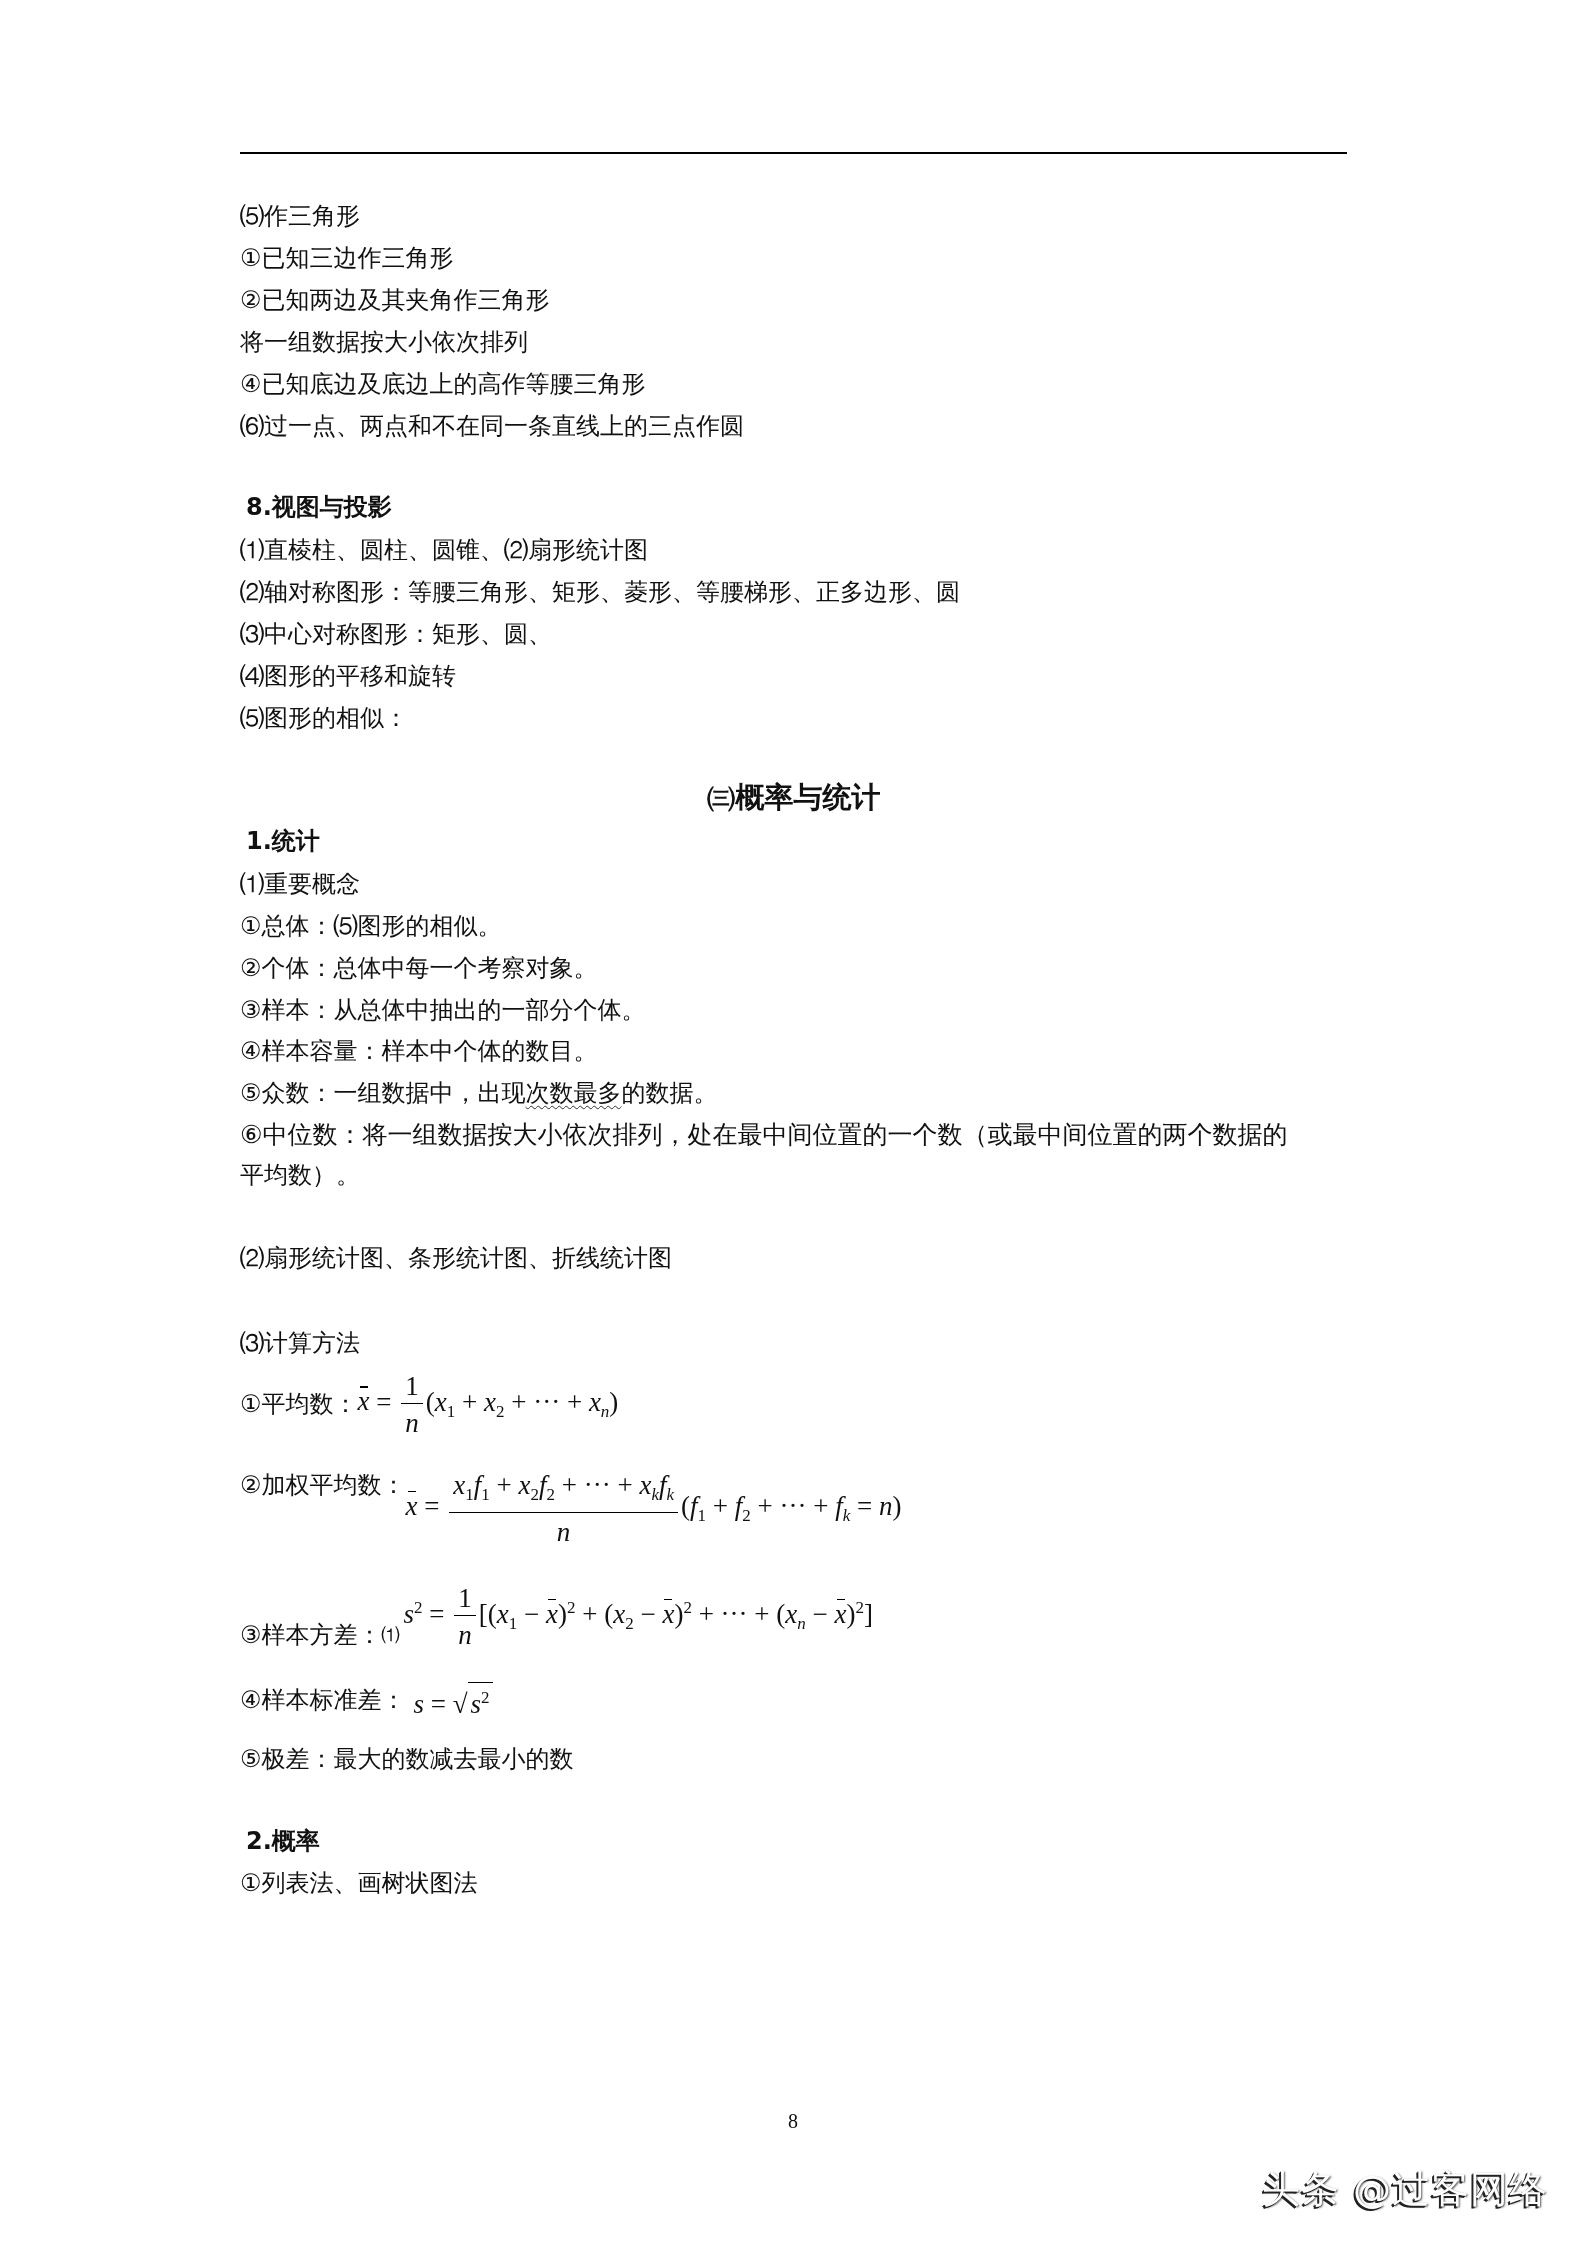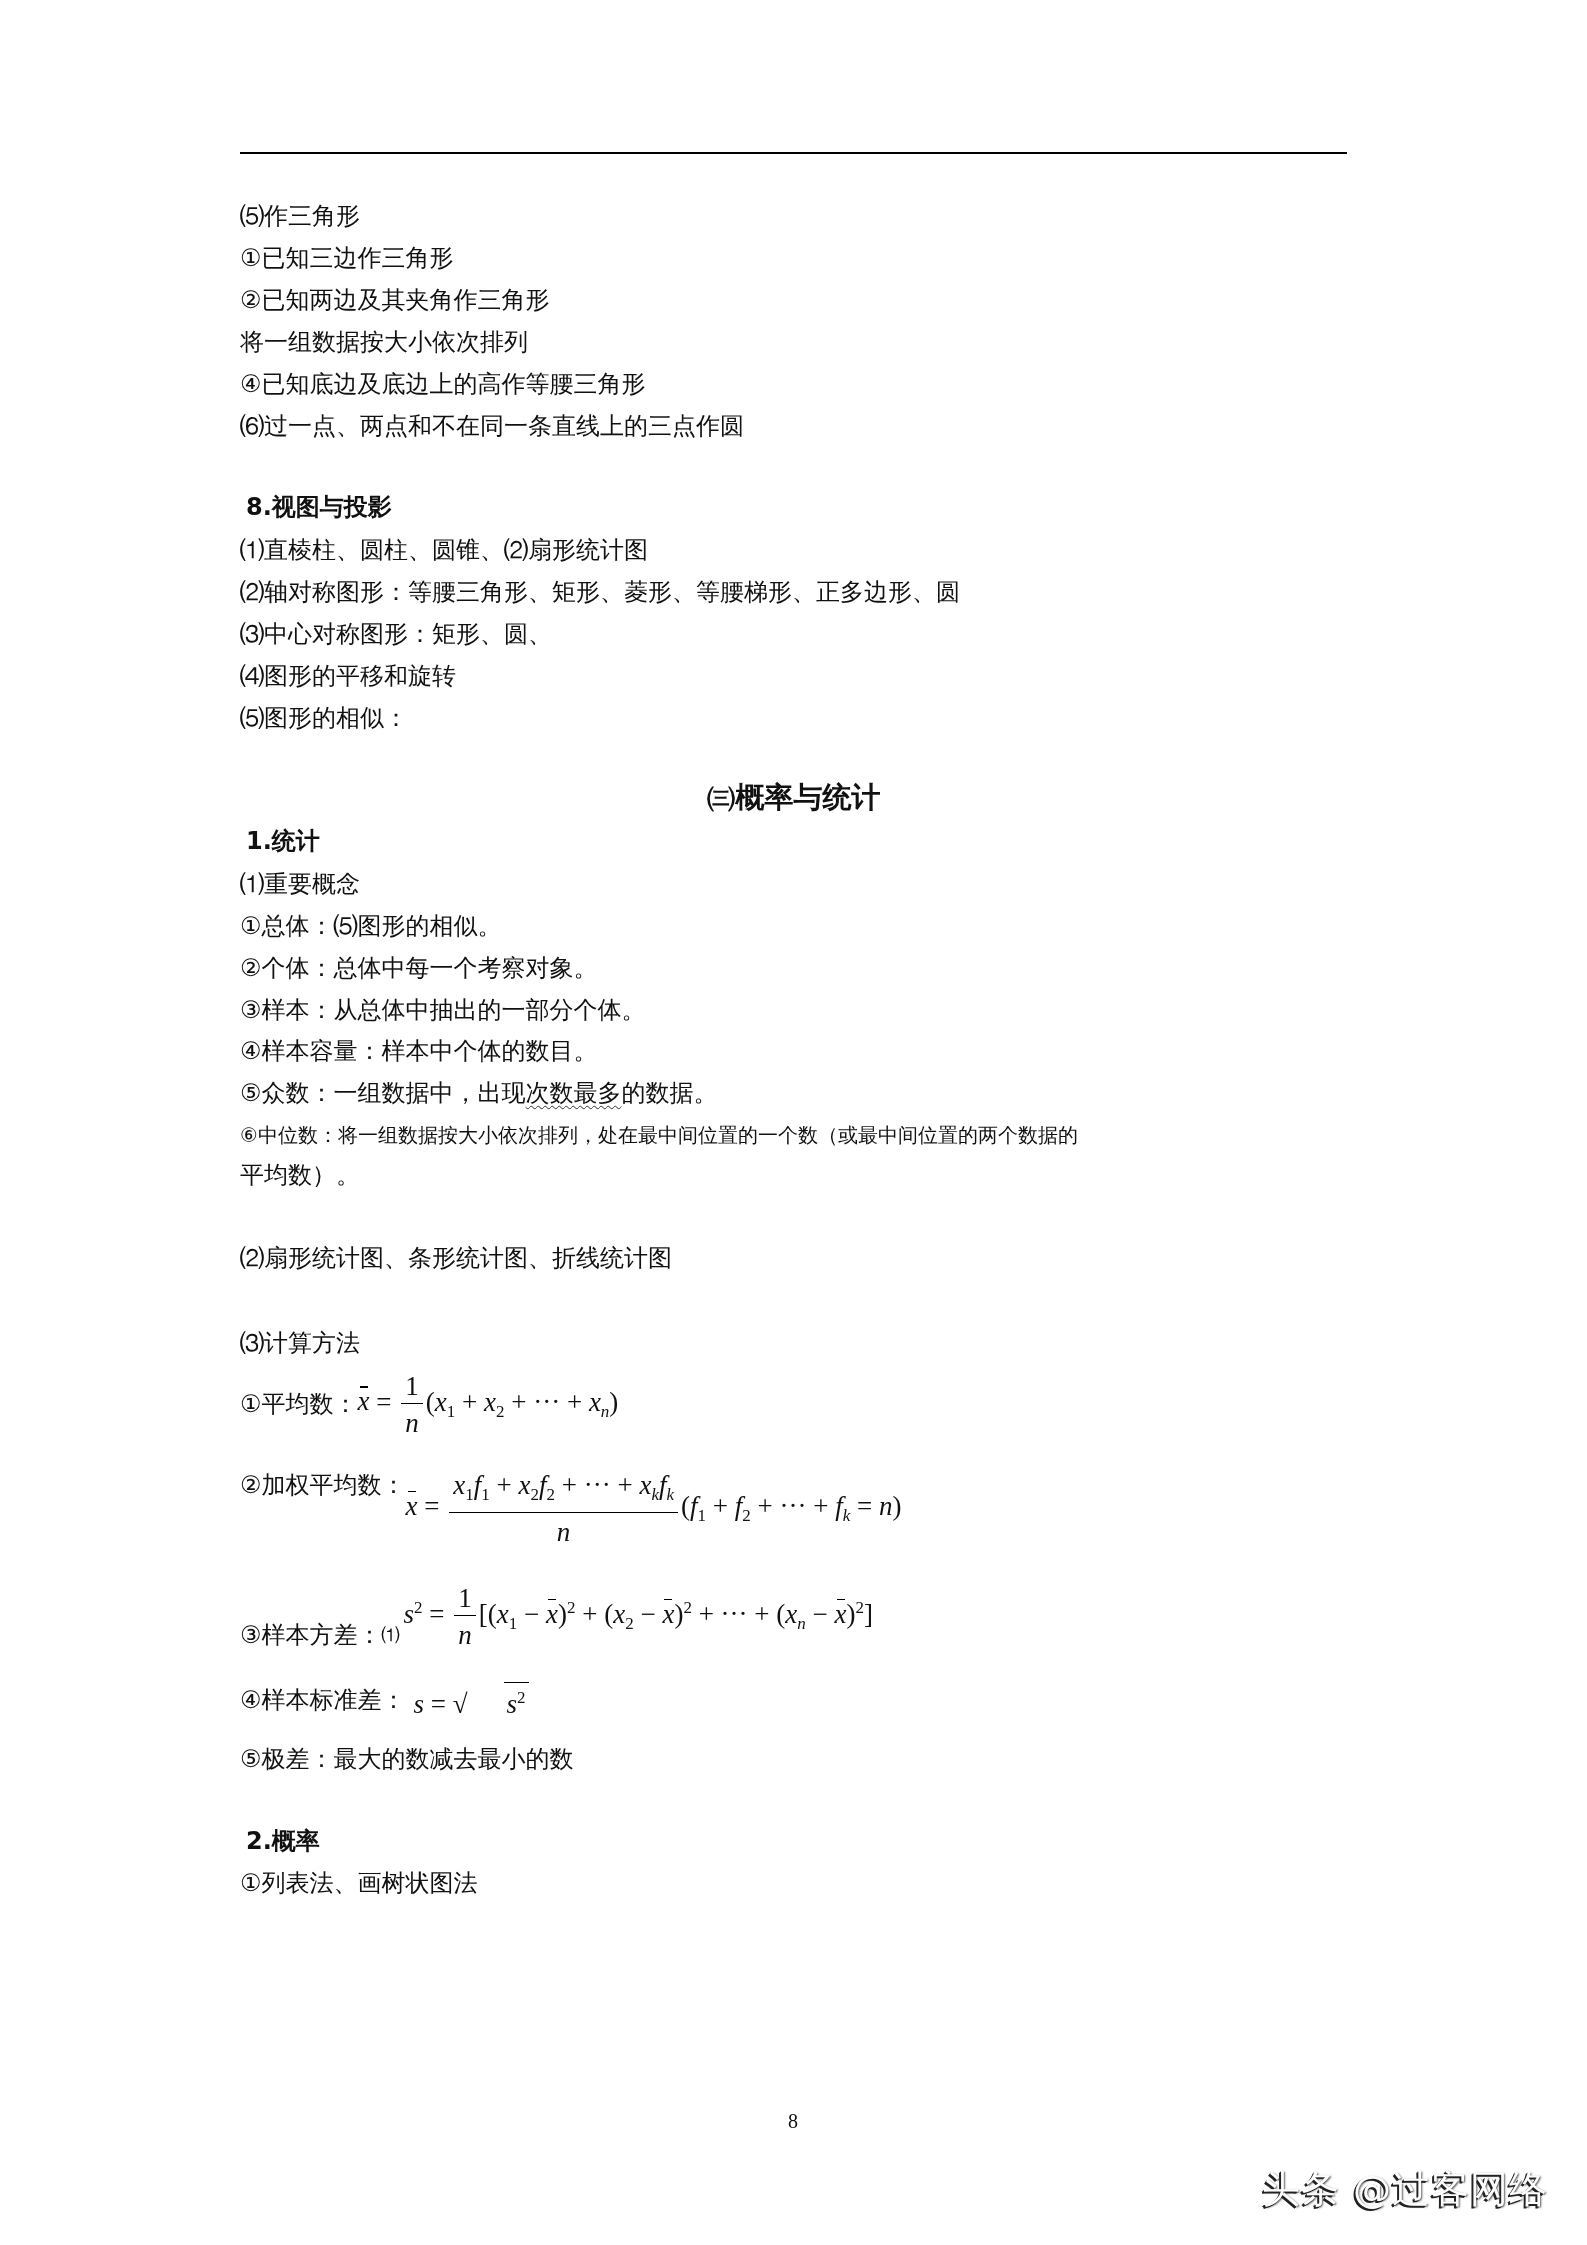--- a/index.html
+++ b/index.html
@@ -25,21 +25,21 @@
   .math { font-family: "Liberation Serif", "DejaVu Serif", serif; font-style: italic; font-size: 27px; }
   .math .up { font-style: normal; }
   .frac { display: inline-flex; flex-direction: column; align-items: center; vertical-align: middle; margin: 0 3px; }
   .frac .num { padding: 0 4px 2px 4px; border-bottom: 1.5px solid #000; line-height: 30px; }
   .frac .den { padding-top: 4px; line-height: 30px; }
   .xbar { position: relative; display: inline-block; }
   .xbar::before { content: ""; position: absolute; left: 2px; right: 2px; top: 0px; height: 1.5px; background: #000; }
   sub, sup { font-size: 17px; font-style: normal; }
   sub.it, sup.it { font-style: italic; }
   .sqrt { display: inline-block; position: relative; }
-  .sqrt .rad { border-top: 1.5px solid #000; padding: 0 3px; display: inline-block; margin-left: 36px; }
+  .sqrt .rad { border-top: 1.5px solid #000; padding: 0 3px; display: inline-block; }
   .page-number {
     position: absolute; left: 783px; top: 2110px; width: 20px; text-align: center;
     font-family: "Liberation Serif", serif; font-size: 20px;
   }
   .watermark {
     position: absolute; left: 1262px; top: 2166px; font-size: 38px; line-height: 46px;
     font-family: "DejaVu Sans", "Liberation Sans", sans-serif; color: #ffffff;
     text-shadow: -2px 2px 0 #222, -1px 1px 0 #222, 1px 1px 2px #555;
     letter-spacing: 1px;
   }
@@ -67,21 +67,21 @@
 
 <div class="line bold" style="top:826px; left:246px">1.统计</div>
 <div class="line" style="top:869px">⑴重要概念</div>
 <div class="line" style="top:911px">①总体：⑸图形的相似。</div>
 <div class="line" style="top:953px">②个体：总体中每一个考察对象。</div>
 <div class="line" style="top:995px">③样本：从总体中抽出的一部分个体。</div>
 <div class="line" style="top:1036px">④样本容量：样本中个体的数目。</div>
 <div class="line" style="top:1078px">
   <span>⑤众数：一组数据中，出现</span><span class="wavy">次数最多</span><span>的数据。</span>
 </div>
-<div class="line" style="top:1120px; font-size:20px">⑥中位数：将一组数据按大小依次排列，处在最中间位置的一个数（或最中间位置的两个数据的</div>
+<div class="line" style="top:1120px; font-size:25px">⑥中位数：将一组数据按大小依次排列，处在最中间位置的一个数（或最中间位置的两个数据的</div>
 <div class="line" style="top:1160px">平均数）。</div>
 
 <div class="line" style="top:1243px">⑵扇形统计图、条形统计图、折线统计图</div>
 <div class="line" style="top:1328px">⑶计算方法</div>
 
 <div class="line" style="top:1368px; display:flex; align-items:center; height:72px">
   <span>①平均数：</span>
   <span class="math">
     <span class="xbar">x</span> <span class="up">=</span>
     <span class="frac">

